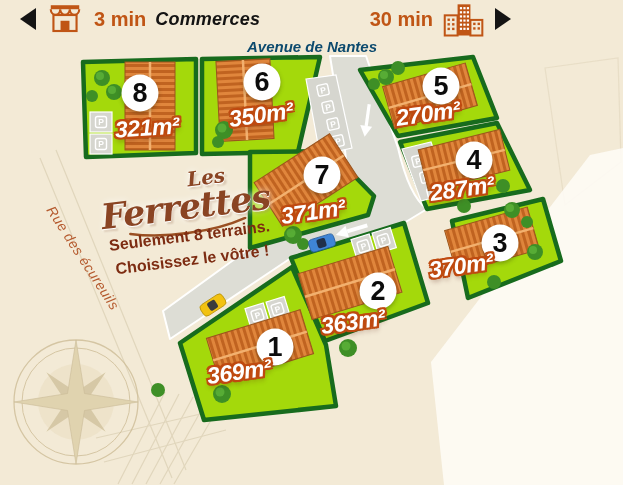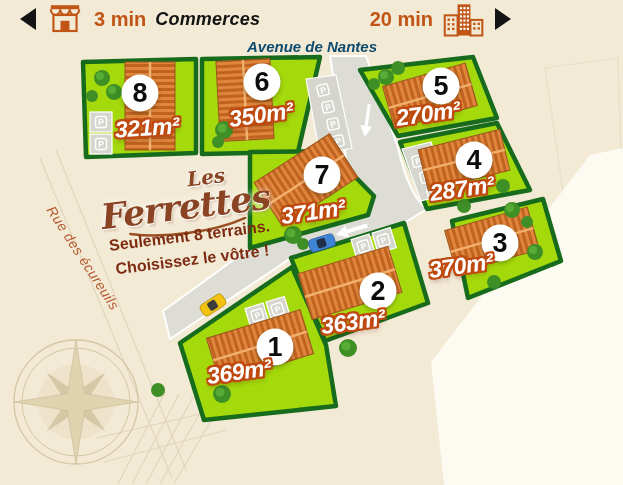--- a/index.html
+++ b/index.html
@@ -75,21 +75,21 @@
       <svg width="40" height="32" viewBox="0 0 44 36">
         <rect x="6" y="2.5" width="32" height="4.5" fill="#c05515"></rect>
         <path d="M6,7 a5.3,6.2 0 0 0 10.6,0 a5.4,6.2 0 0 0 10.8,0 a5.3,6.2 0 0 0 10.6,0" fill="none" stroke="#c05515" stroke-width="2.4"></path>
         <rect x="9" y="13.5" width="26" height="18" fill="none" stroke="#c05515" stroke-width="2.4"></rect>
         <rect x="17" y="20" width="10" height="11.5" fill="#c05515"></rect>
       </svg>
       <span class="time">3 min</span>
       <span class="place">Commerces</span>
     </div>
     <div class="hgroup right">
-      <span class="time">20 min</span>
+      <span class="time">30 min</span>
       <svg width="44" height="38" viewBox="0 0 48 40">
         <g stroke="#c05515" stroke-width="2.2" fill="none">
           <rect x="3" y="16" width="14" height="22"></rect>
           <rect x="31" y="21" width="13" height="17"></rect>
         </g>
         <rect x="17" y="4" width="14" height="34" fill="#c05515"></rect>
         <g fill="#c05515">
           <rect x="6" y="19.5" width="2.6" height="2.6"></rect>
             <rect x="11" y="19.5" width="2.6" height="2.6"></rect>
           <rect x="6" y="24.5" width="2.6" height="2.6"></rect>

